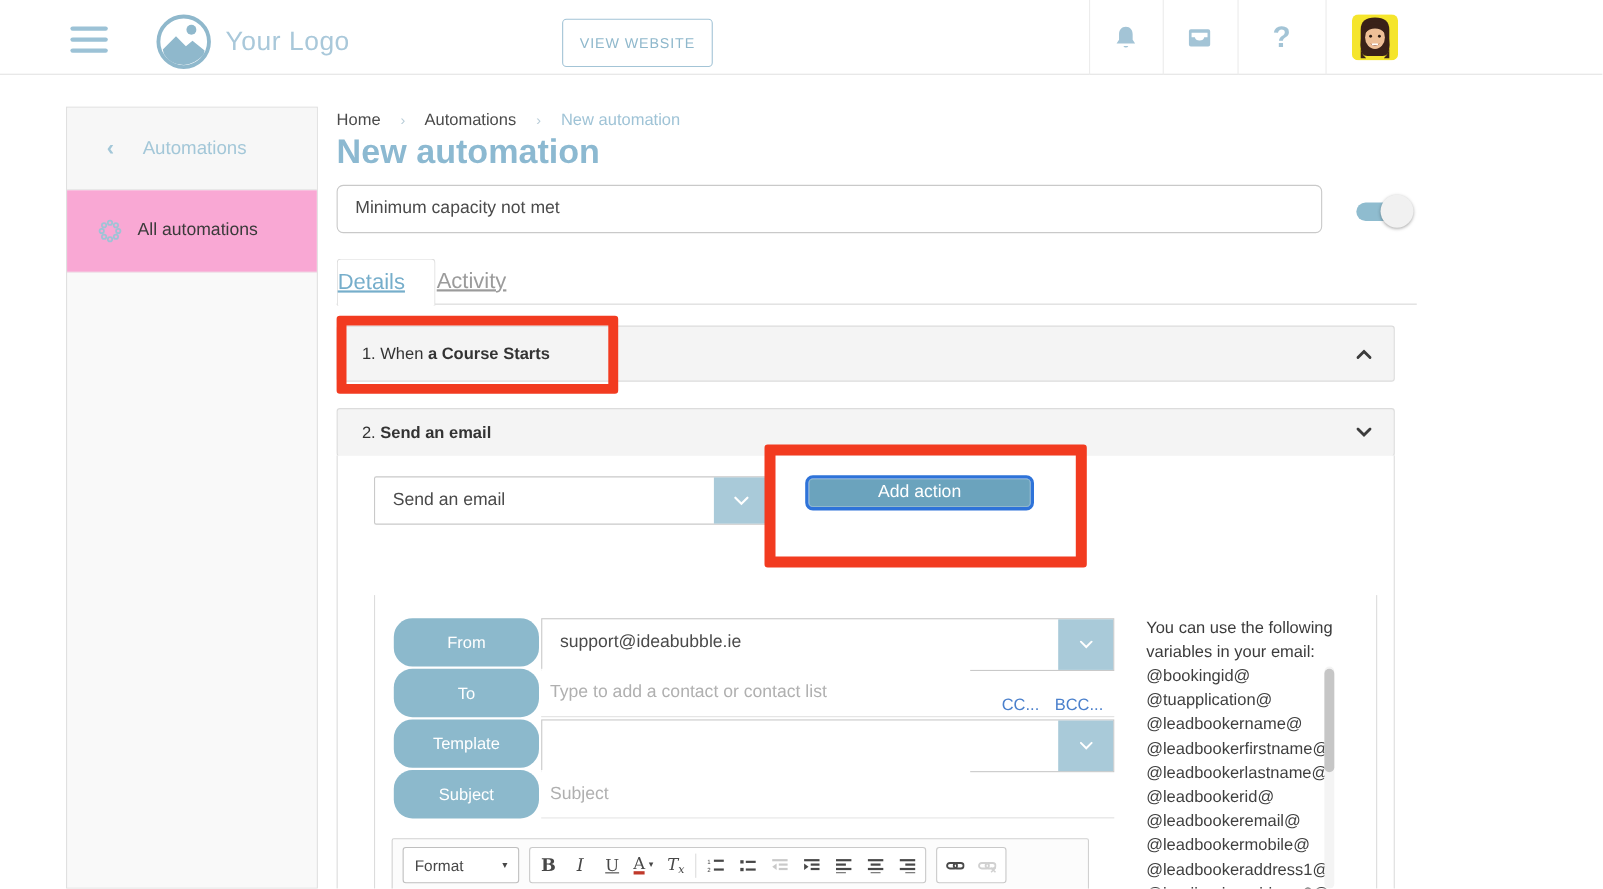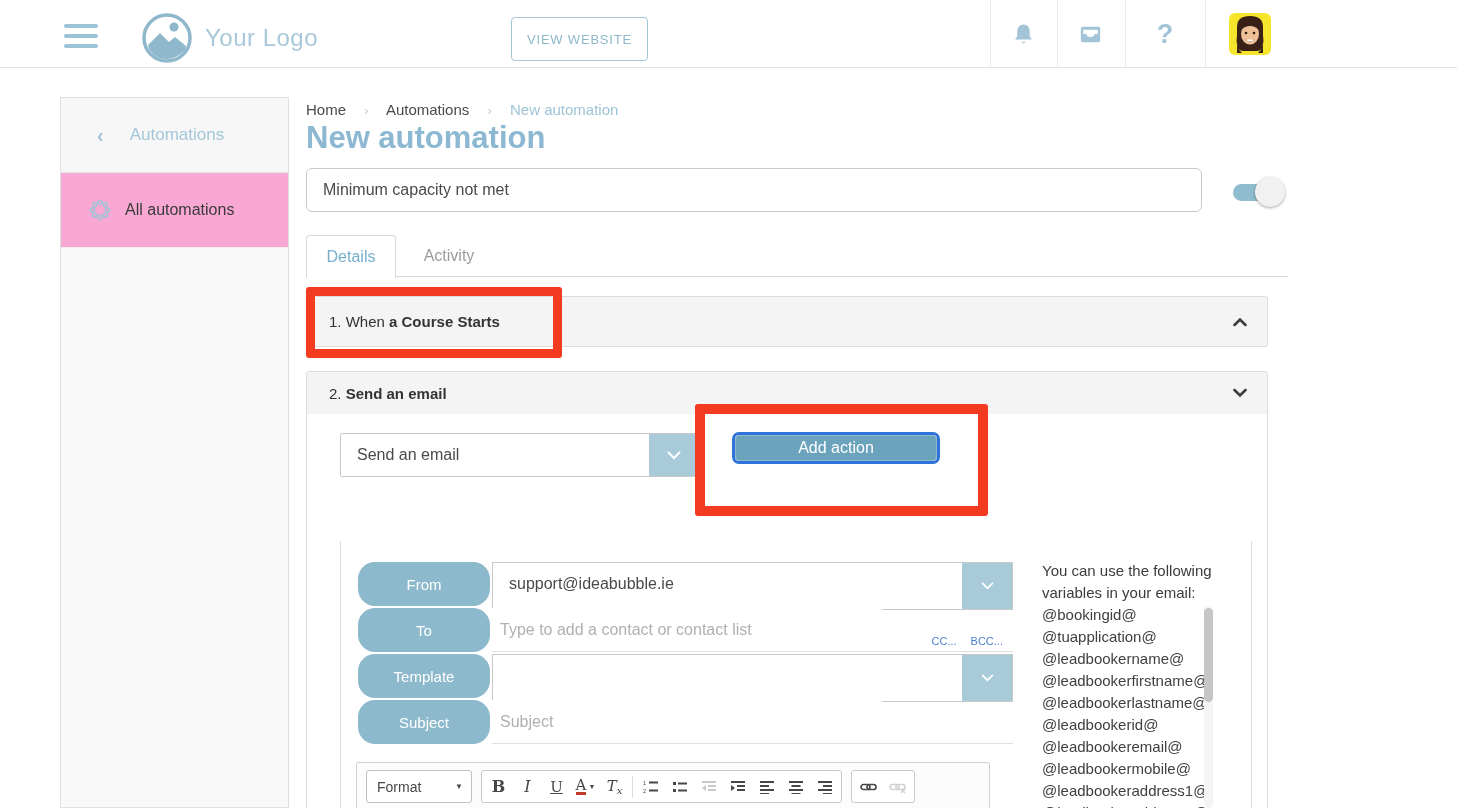--- a/index.html
+++ b/index.html
@@ -36,21 +36,21 @@
   .page-title { position:absolute; left:306px; top:120px; font-size:31px; font-weight:bold; color:#8cb9d1; }
 
   
   .name-input { position:absolute; left:306px; top:168px; width:896px; height:44px; border:1px solid #c9c9c9; border-radius:6px; padding:0 16px; font-size:16px; color:#4a4a4a; font-family:"Liberation Sans",sans-serif; }
   .toggle { position:absolute; left:1233px; top:177px; width:52px; height:30px; cursor:pointer; }
   .toggle-track { position:absolute; left:0; top:7px; width:44px; height:17px; border-radius:9px; background:#8fbccf; }
   .toggle-knob { position:absolute; left:22px; top:0; width:30px; height:30px; border-radius:50%; background:#f1f1f1; box-shadow:0 1px 3px rgba(0,0,0,0.35); }
 
   
   .tabs { position:absolute; left:306px; top:235px; width:982px; height:42px; border-bottom:1px solid #d8d8d8; }
-  .tab { position:absolute; top:0; height:42px; line-height:42px; text-align:center; font-size:16px; cursor:pointer; }
+  .tab { position:absolute; top:0; height:42px; line-height:42px; text-align:left; font-size:20px; cursor:pointer;text-decoration:underline; }
   .tab.active { left:0; width:90px; color:#76aecb; background:#fff; border:1px solid #d8d8d8; border-bottom:none; border-radius:4px 4px 0 0; height:43px; }
   .tab.inactive { left:91px; width:104px; color:#9b9b9b; }
 
   
   .acc-header { position:absolute; background:#f4f4f4; border:1px solid #dcdcdc; border-radius:3px; display:flex; align-items:center; cursor:pointer; }
   .acc-title { font-size:15px; color:#333; margin-left:22px; }
   .acc-title b { font-weight:bold; }
   .acc-chevron { position:absolute; right:20px; top:50%; transform:translateY(-50%); }
   .sect2-body { position:absolute; left:306px; top:414px; width:962px; height:394px; background:#fff; border-left:1px solid #dcdcdc; border-right:1px solid #dcdcdc; }
 
@@ -67,21 +67,21 @@
   .subpanel-body { position:absolute; left:340px; top:541px; width:912px; height:267px; background:#fff; border-left:1px solid #dcdcdc; border-right:1px solid #dcdcdc; }
 
   
   .form-label { position:absolute; left:358px; width:132px; height:44px; background:#8cb9cc; color:#fff; font-size:15px; display:flex; align-items:center; justify-content:center;border-radius:17px; }
   .field-box { position:absolute; left:492px; width:521px; height:48px; border:1px solid #c9c9c9; background:#fff; }
   .field-box input { position:absolute; left:0; top:0; width:465px; height:42px; border:none; padding:0 16px; font-size:16px; color:#4a4a4a; font-family:"Liberation Sans",sans-serif; background:transparent; outline:none; }
   .field-plain { position:absolute; left:492px; width:521px; height:44px; border-bottom:1px solid #e0e0e0; }
   .field-plain input { position:absolute; left:0; top:0; width:390px; height:43px; border:none; padding:0 8px; font-size:16px; color:#4a4a4a; font-family:"Liberation Sans",sans-serif; outline:none; }
   .field-plain input::placeholder, .field-box input::placeholder { color:#b0b0b0; }
   .cc-links { position:absolute; right:10px; top:0; height:44px; display:flex; align-items:center; gap:14px; }
-  .cc-link { color:#4b80cc; font-size:11px; cursor:pointer;margin-top:21px; }
+  .cc-link { color:#4b80cc; font-size:15px; cursor:pointer;margin-top:21px; }
 
   
   .editor { position:absolute; left:356px; top:762px; width:634px; height:60px; border:1px solid #d1d1d1; background:#fcfcfc; border-radius:2px; display:flex; align-items:flex-start; padding:7px 9px; gap:9px; }
   .combo { width:106px; height:33px; border:1px solid #bfbfbf; border-radius:3px; background:#fff; display:flex; align-items:center; cursor:pointer; }
   .combo-label { font-size:14px; color:#474747; margin-left:10px; flex:1; }
   .combo-caret { font-size:8px; color:#474747; margin-right:8px; }
   .btn-group { height:33px; border:1px solid #c9c9c9; border-radius:3px; background:#fff; display:flex; align-items:center; padding:0 2px; }
   .tb-btn { width:29px; height:28px; display:flex; align-items:center; justify-content:center; cursor:pointer; border-radius:2px; }
   .tb-sep { width:1px; height:22px; background:#dcdcdc; margin:0 3px; }
   .glyph-serif { font-family:"DejaVu Serif", serif; color:#474747; }

